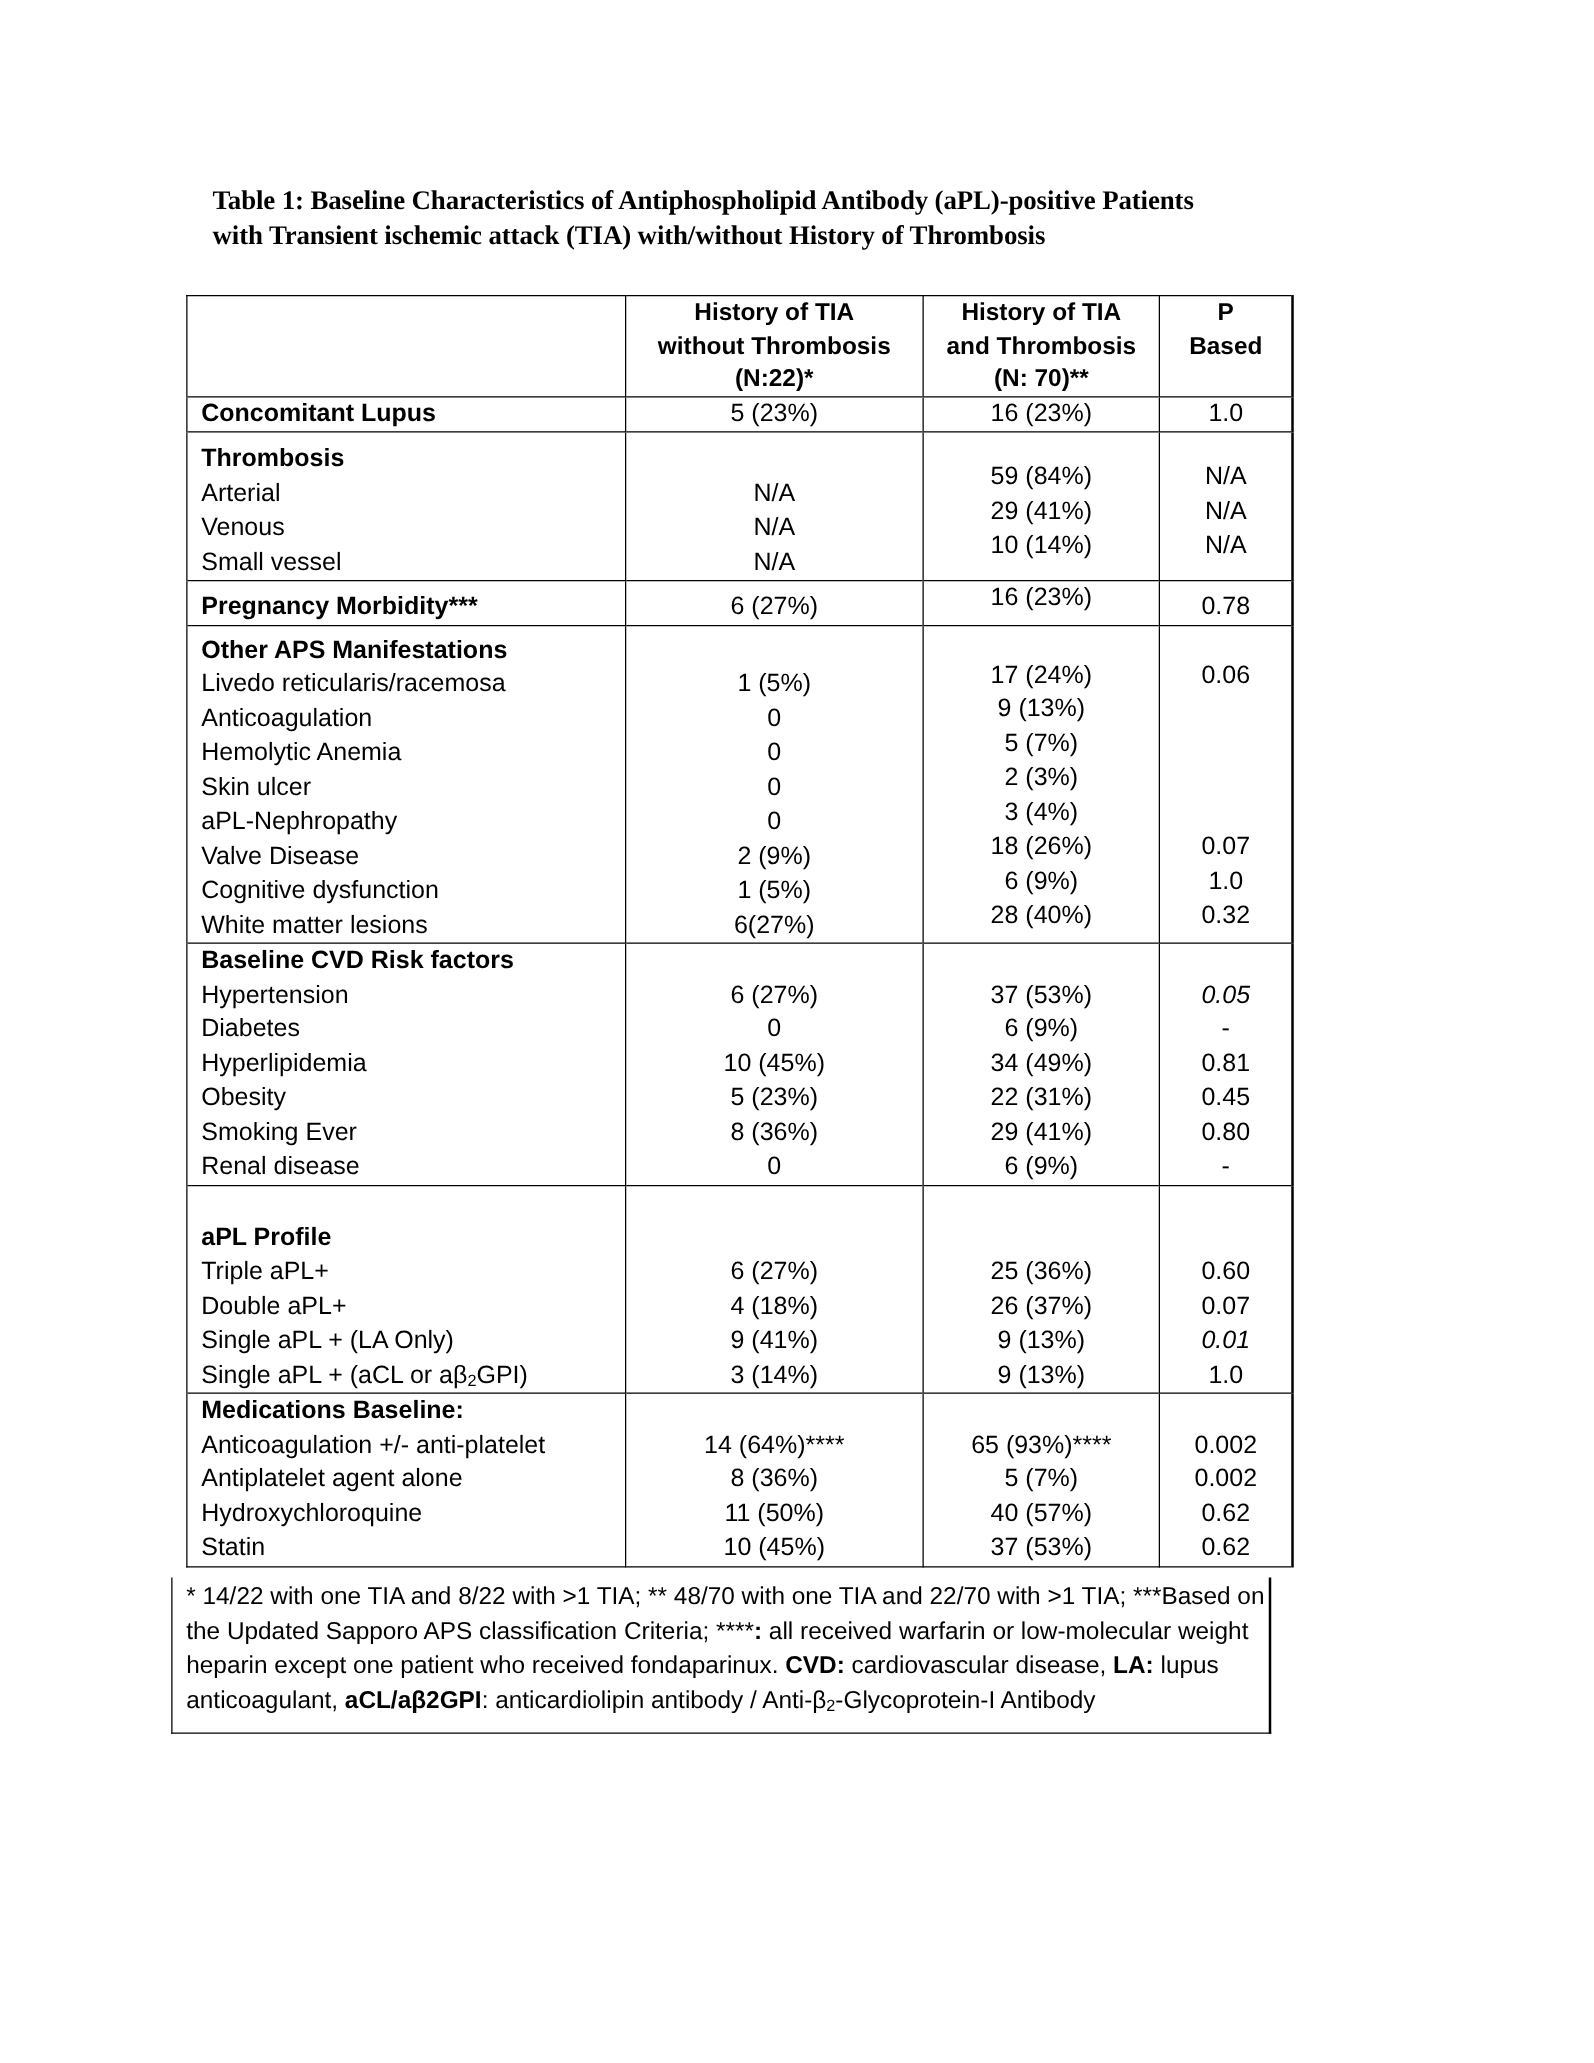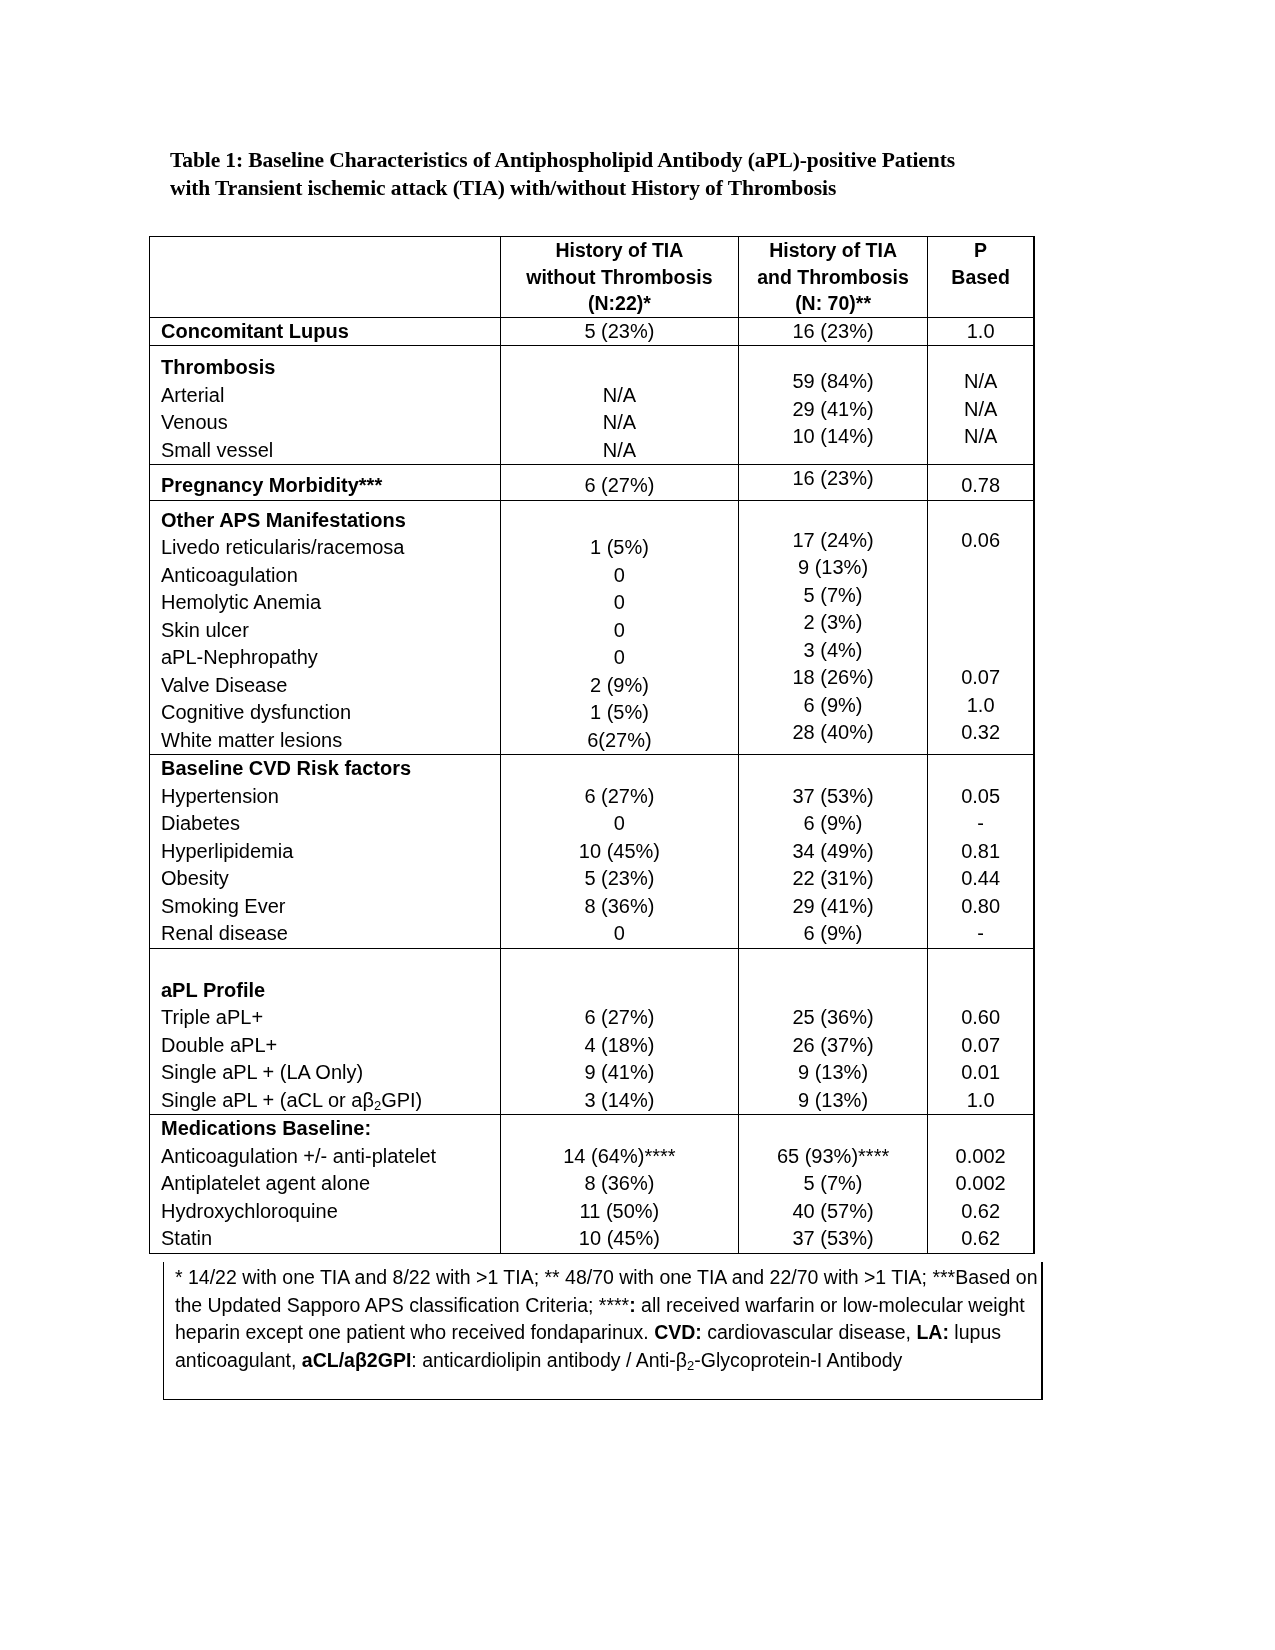--- a/index.html
+++ b/index.html
@@ -18,26 +18,26 @@
     .tbl td { border-left: 1.5px solid #000; border-right: 1.5px solid #000; padding: 0; vertical-align: top; }
     .tbl td.c1 { width: 342px; padding-left: 11px; }
     .tbl td.c2 { width: 243px; text-align: center; }
     .tbl td.c3 { width: 192px; text-align: center; }
     .tbl td.c4 { width: 107px; text-align: center; border-right: 2px solid #000; }
     .tbl tr.sec td { border-top: 1.5px solid #000; }
     .tbl tr.first td { border-top: 1.5px solid #000; text-align: center; }
     .tbl tr.last td { border-bottom: 1.5px solid #000; }
     .line { height: 27.5px; line-height: 27.5px; white-space: nowrap; font-family: "Liberation Sans", sans-serif; font-size: 20px; }
     .b { font-weight: bold; }
-    .i { }
+    .i { font-style: italic; }
     .hdr { font-weight: bold; line-height: 26.5px; font-family: "Liberation Sans", sans-serif; font-size: 19.5px; padding-top: 4px; padding-bottom: 0px; }
     .gap { height: 8px; }
     .gap2 { height: 28px; }
     .foot {
-      position: absolute; left: 163px; top: 1262px; width: 866px; padding: 2px 0 20px 11px;
+      position: absolute; left: 137px; top: 1262px; width: 866px; padding: 2px 0 8px 11px;
       border: 1.5px solid #000; border-right-width: 2px; border-top: none;
       font-family: "Liberation Sans", sans-serif; font-size: 19.5px; line-height: 27.5px;
     }
     .foot span { white-space: normal; }
     .sub { font-size: 13px; vertical-align: -3px; }
   </style>
 </head>
 <body>
 
 <div class="title">
@@ -207,21 +207,21 @@
       <div class="line">34 (49%)</div>
       <div class="line">22 (31%)</div>
       <div class="line">29 (41%)</div>
       <div class="line">6 (9%)</div>
     </td>
     <td class="c4">
       <div class="line"></div>
       <div class="line i">0.05</div>
       <div class="line">-</div>
       <div class="line">0.81</div>
-      <div class="line">0.44</div>
+      <div class="line">0.45</div>
       <div class="line">0.80</div>
       <div class="line">-</div>
     </td>
   </tr>
 
   <tr class="sec">
     <td class="c1">
       <div class="gap2"></div>
       <div class="line b">aPL Profile</div>
       <div class="line">Triple aPL+</div>

